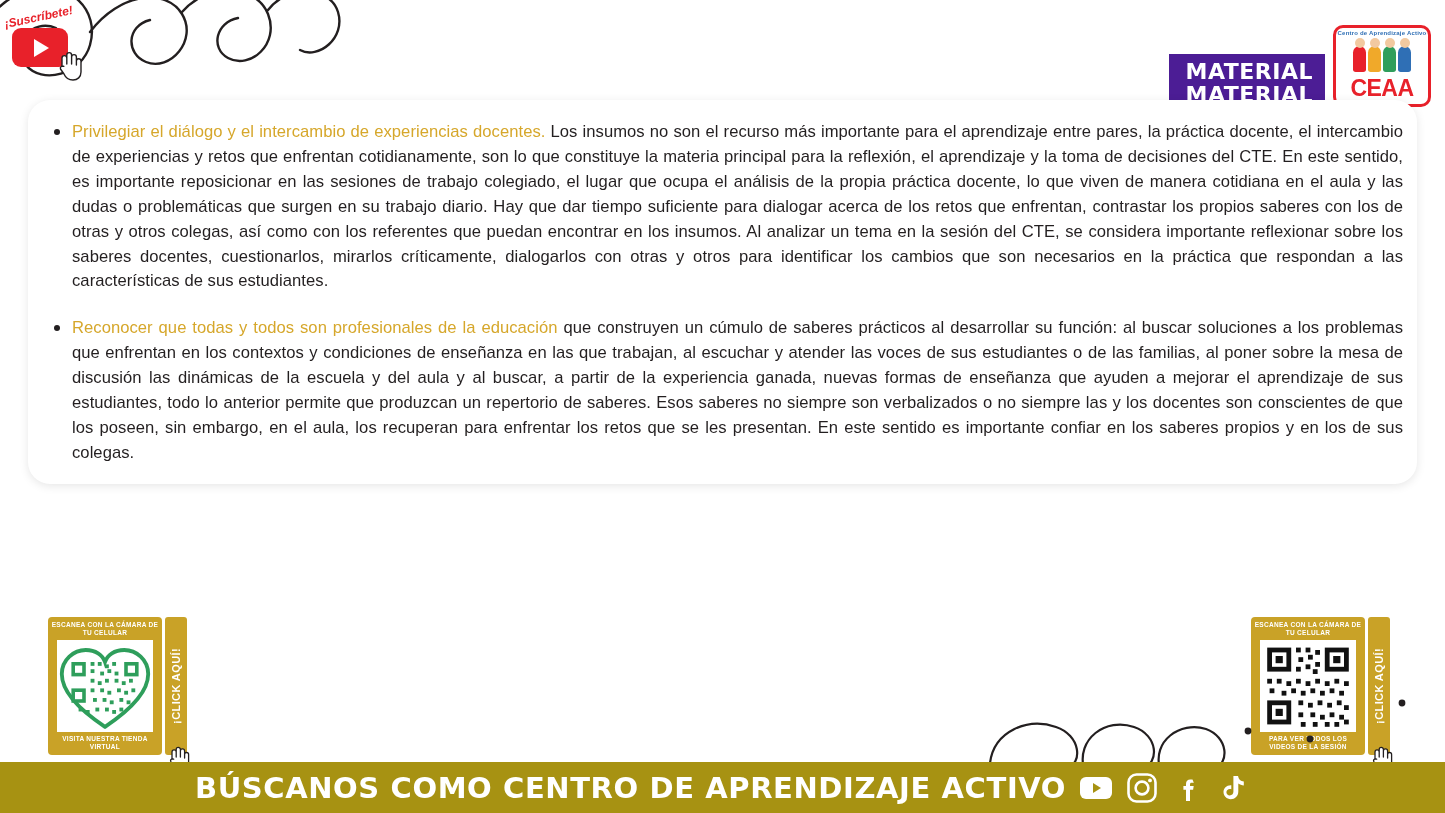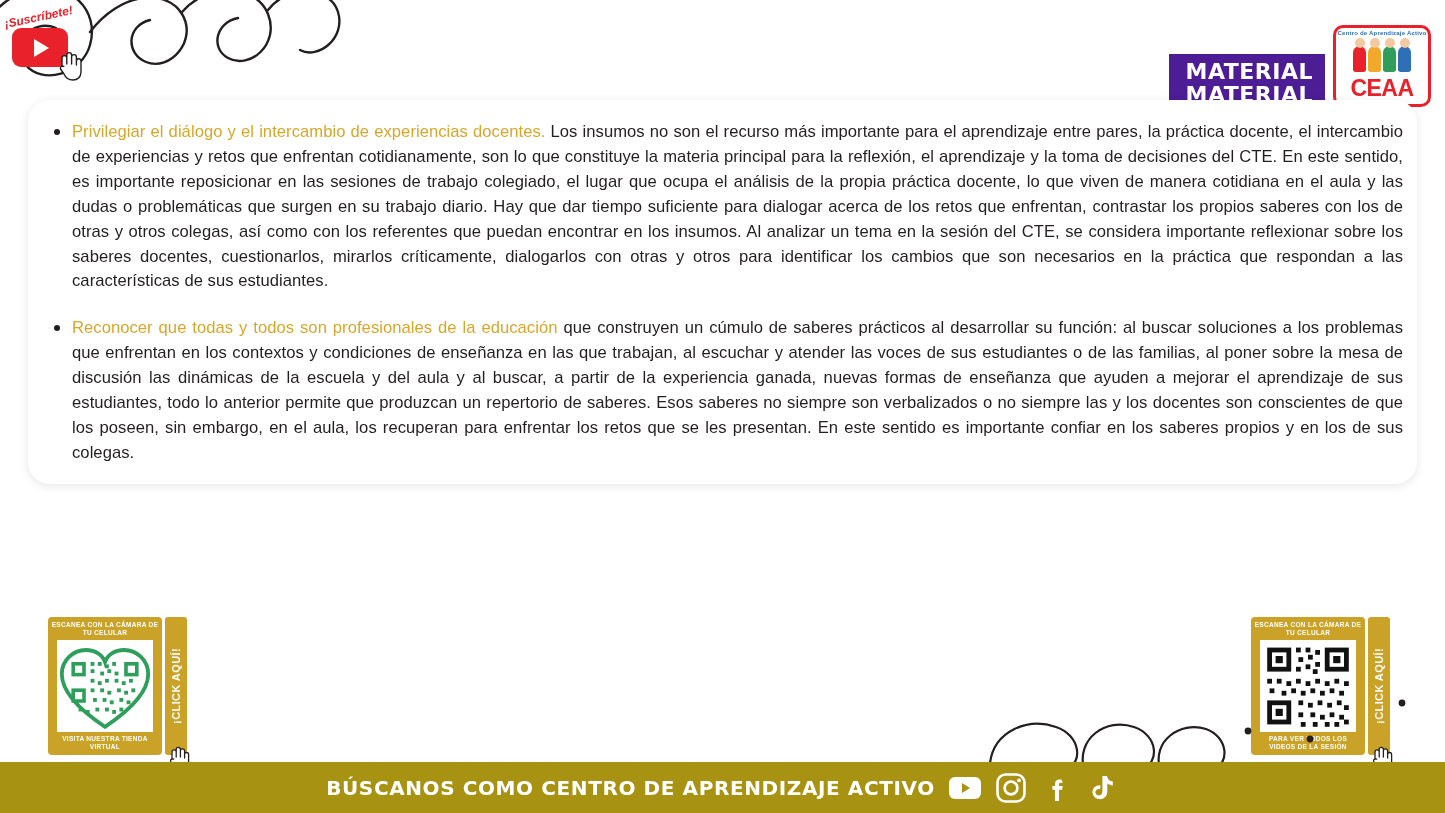--- a/index.html
+++ b/index.html
@@ -274,21 +274,21 @@
     width: 100%;
     height: 51px;
     background: #a79212;
     display: flex;
     align-items: center;
     justify-content: center;
     gap: 14px;
   }
   .footer-text {
     color: #ffffff;
-    font-size: 20px;
+    font-size: 29px;
     font-weight: bold;
     letter-spacing: .6px;
     font-family: "DejaVu Sans", sans-serif;
     text-align: center;
   }
   .social {
     width: 32px;
     height: 32px;
     display: flex;
     align-items: center;

